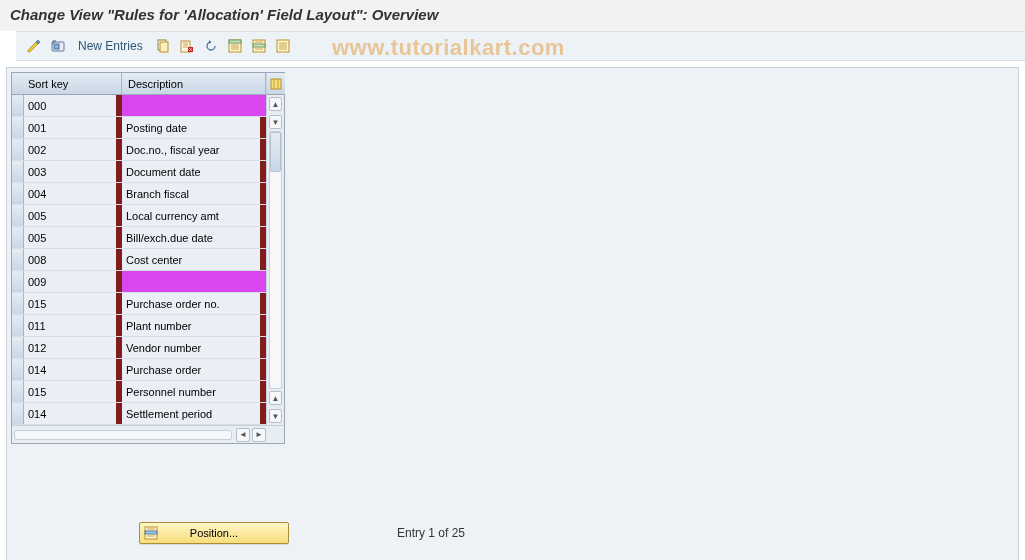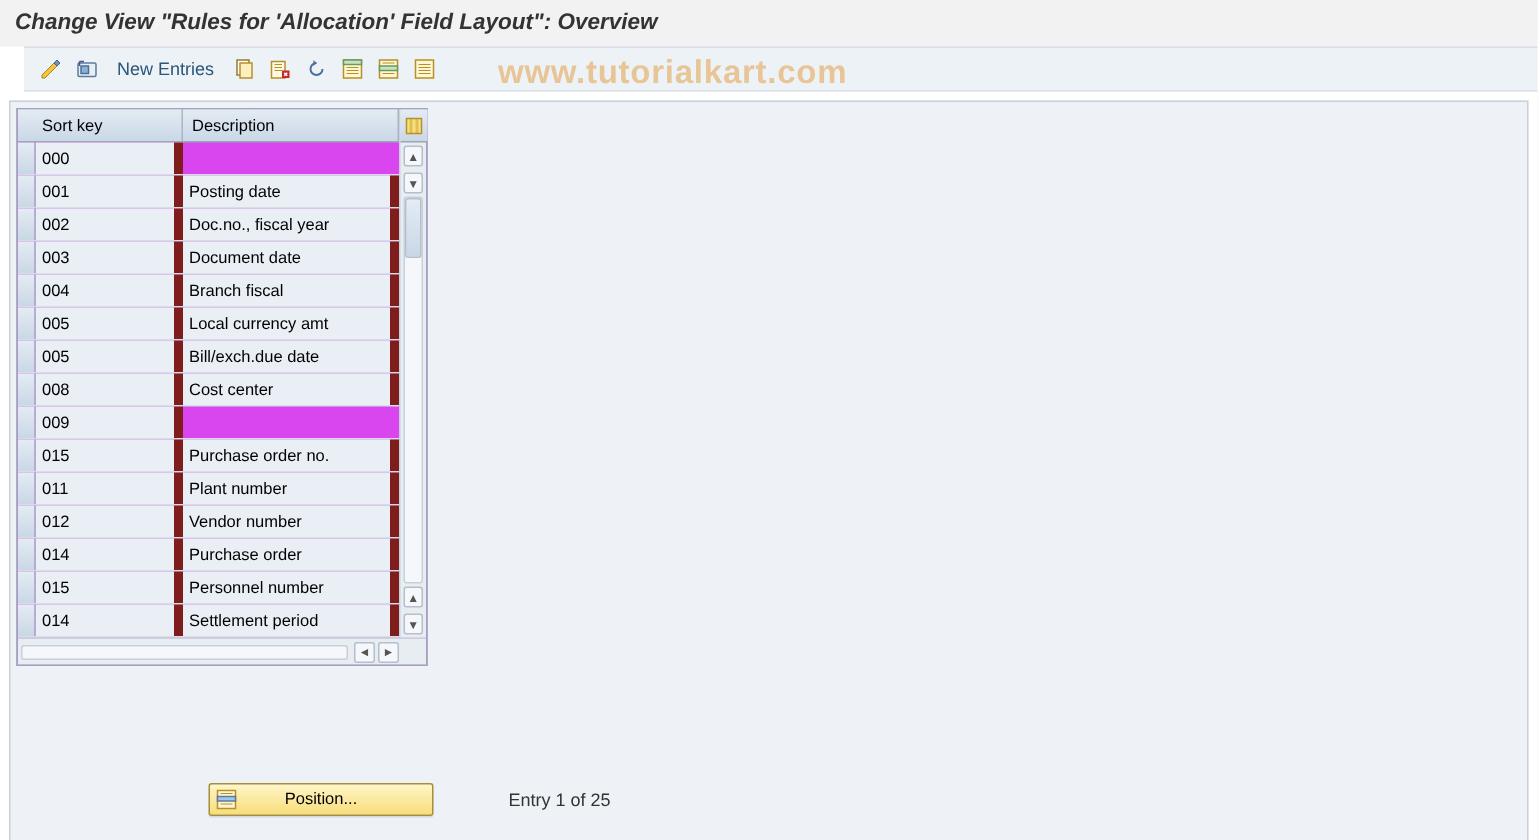--- a/index.html
+++ b/index.html
@@ -164,21 +164,21 @@
       cursor: pointer;
     }
     .vscroll-track { flex: 1; margin: 0 2px; background: #f5f7fa; border: 1px solid #c7d0db; border-radius: 2px; position: relative; }
     .vscroll-thumb { position: absolute; top: 0; left: 0; right: 0; height: 40px; background: linear-gradient(#e4ecf4,#c9d7e6); border: 1px solid #b3bfcd; border-radius: 2px; }
     .footer-row {
       position: absolute;
       bottom: 16px;
       left: 132px;
       display: flex;
       align-items: center;
-      gap: 50px;
+      gap: 108px;
     }
     .position-btn {
       width: 150px;
       height: 22px;
       background: linear-gradient(#fff6c7, #f7dd7b);
       border: 1px solid #a78f3a;
       border-radius: 2px;
       display: flex;
       align-items: center;
       justify-content: center;

